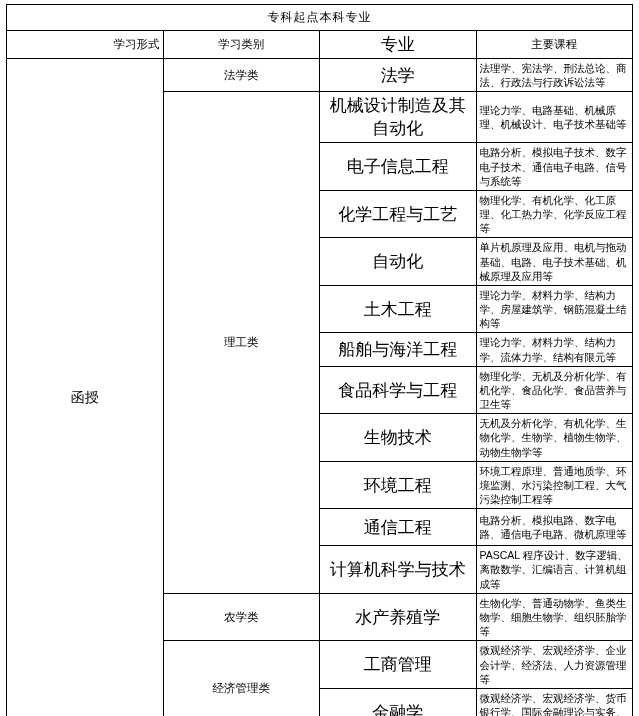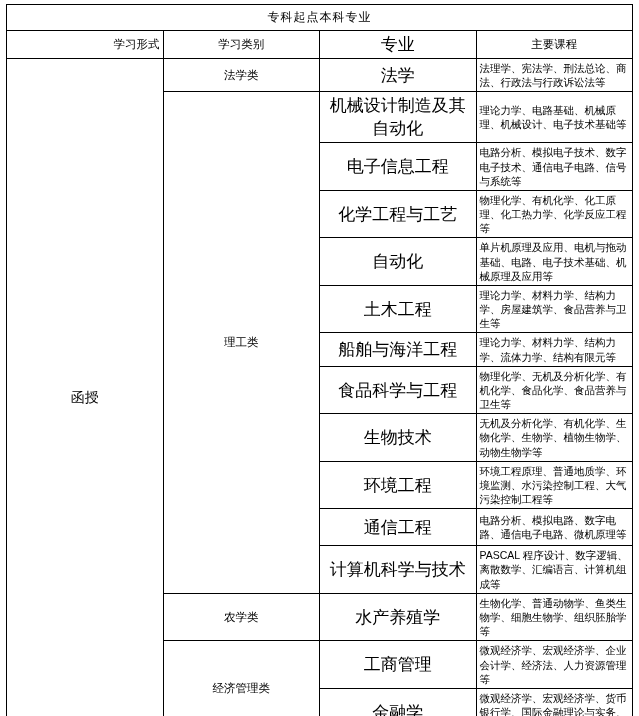--- a/index.html
+++ b/index.html
@@ -109,21 +109,21 @@
       <tr class="row">
         <td class="c-major">化学工程与工艺</td>
         <td class="c-courses">物理化学、有机化学、化工原理、化工热力学、化学反应工程等</td>
       </tr>
       <tr class="tall">
         <td class="c-major">自动化</td>
         <td class="c-courses">单片机原理及应用、电机与拖动基础、电路、电子技术基础、机械原理及应用等</td>
       </tr>
       <tr class="tall">
         <td class="c-major">土木工程</td>
-        <td class="c-courses">理论力学、材料力学、结构力学、房屋建筑学、食品营养与卫生等</td>
+        <td class="c-courses">理论力学、材料力学、结构力学、房屋建筑学、钢筋混凝土结构等</td>
       </tr>
       <tr class="row">
         <td class="c-major">船舶与海洋工程</td>
         <td class="c-courses">理论力学、材料力学、结构力学、流体力学、结构有限元等</td>
       </tr>
       <tr class="row">
         <td class="c-major">食品科学与工程</td>
         <td class="c-courses">物理化学、无机及分析化学、有机化学、食品化学、食品营养与卫生等</td>
       </tr>
       <tr class="row">

